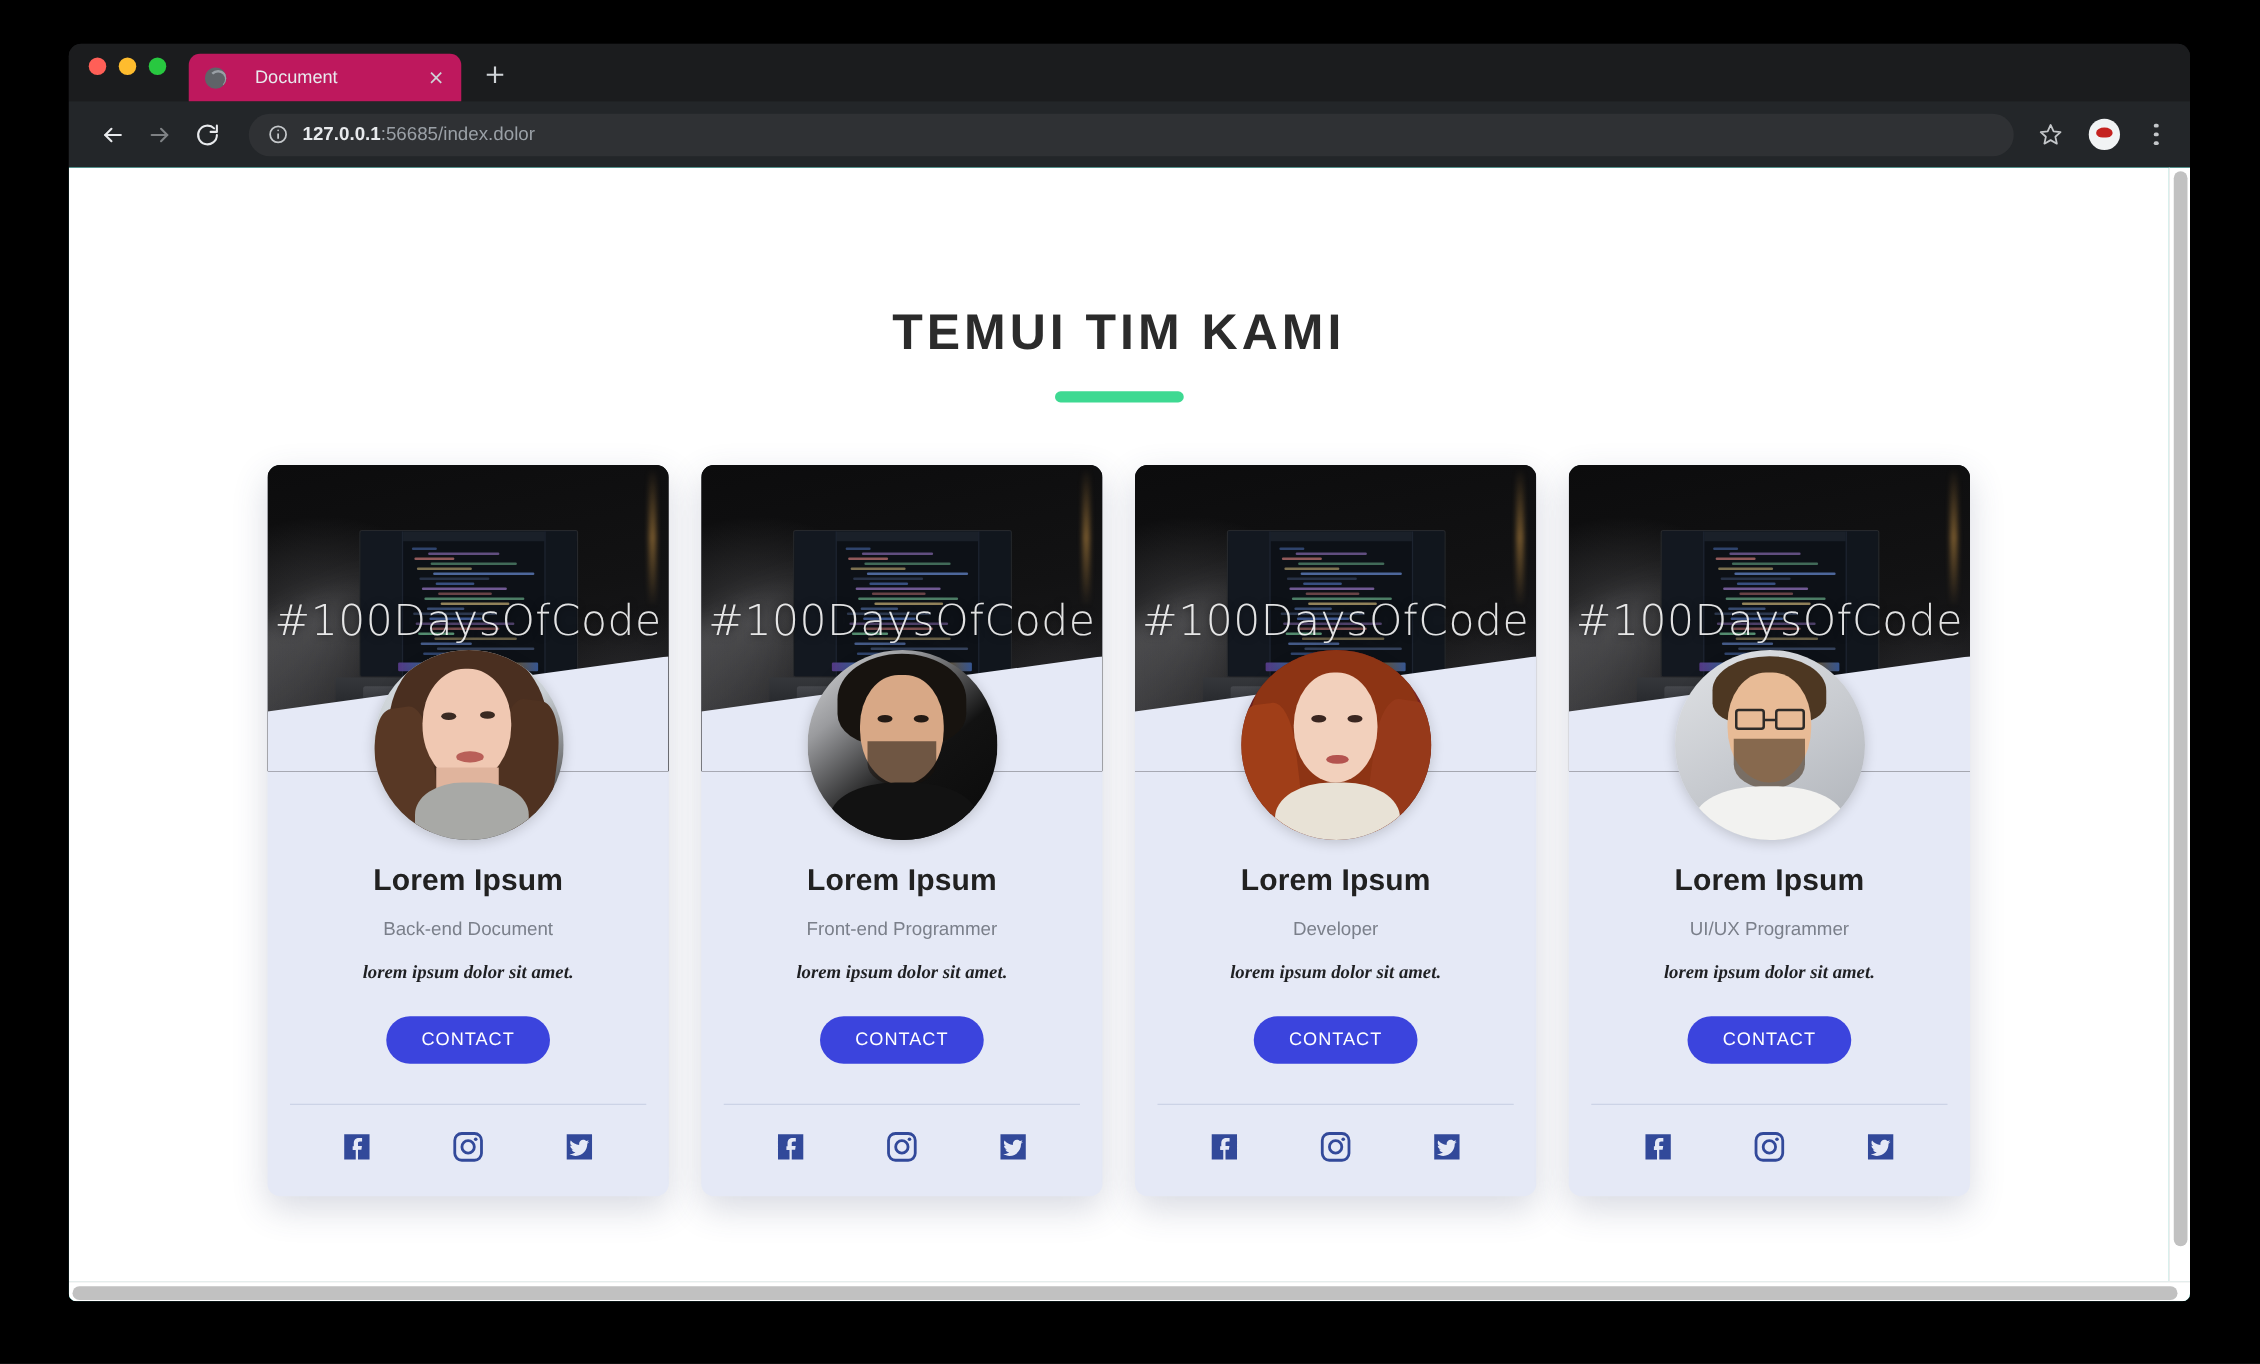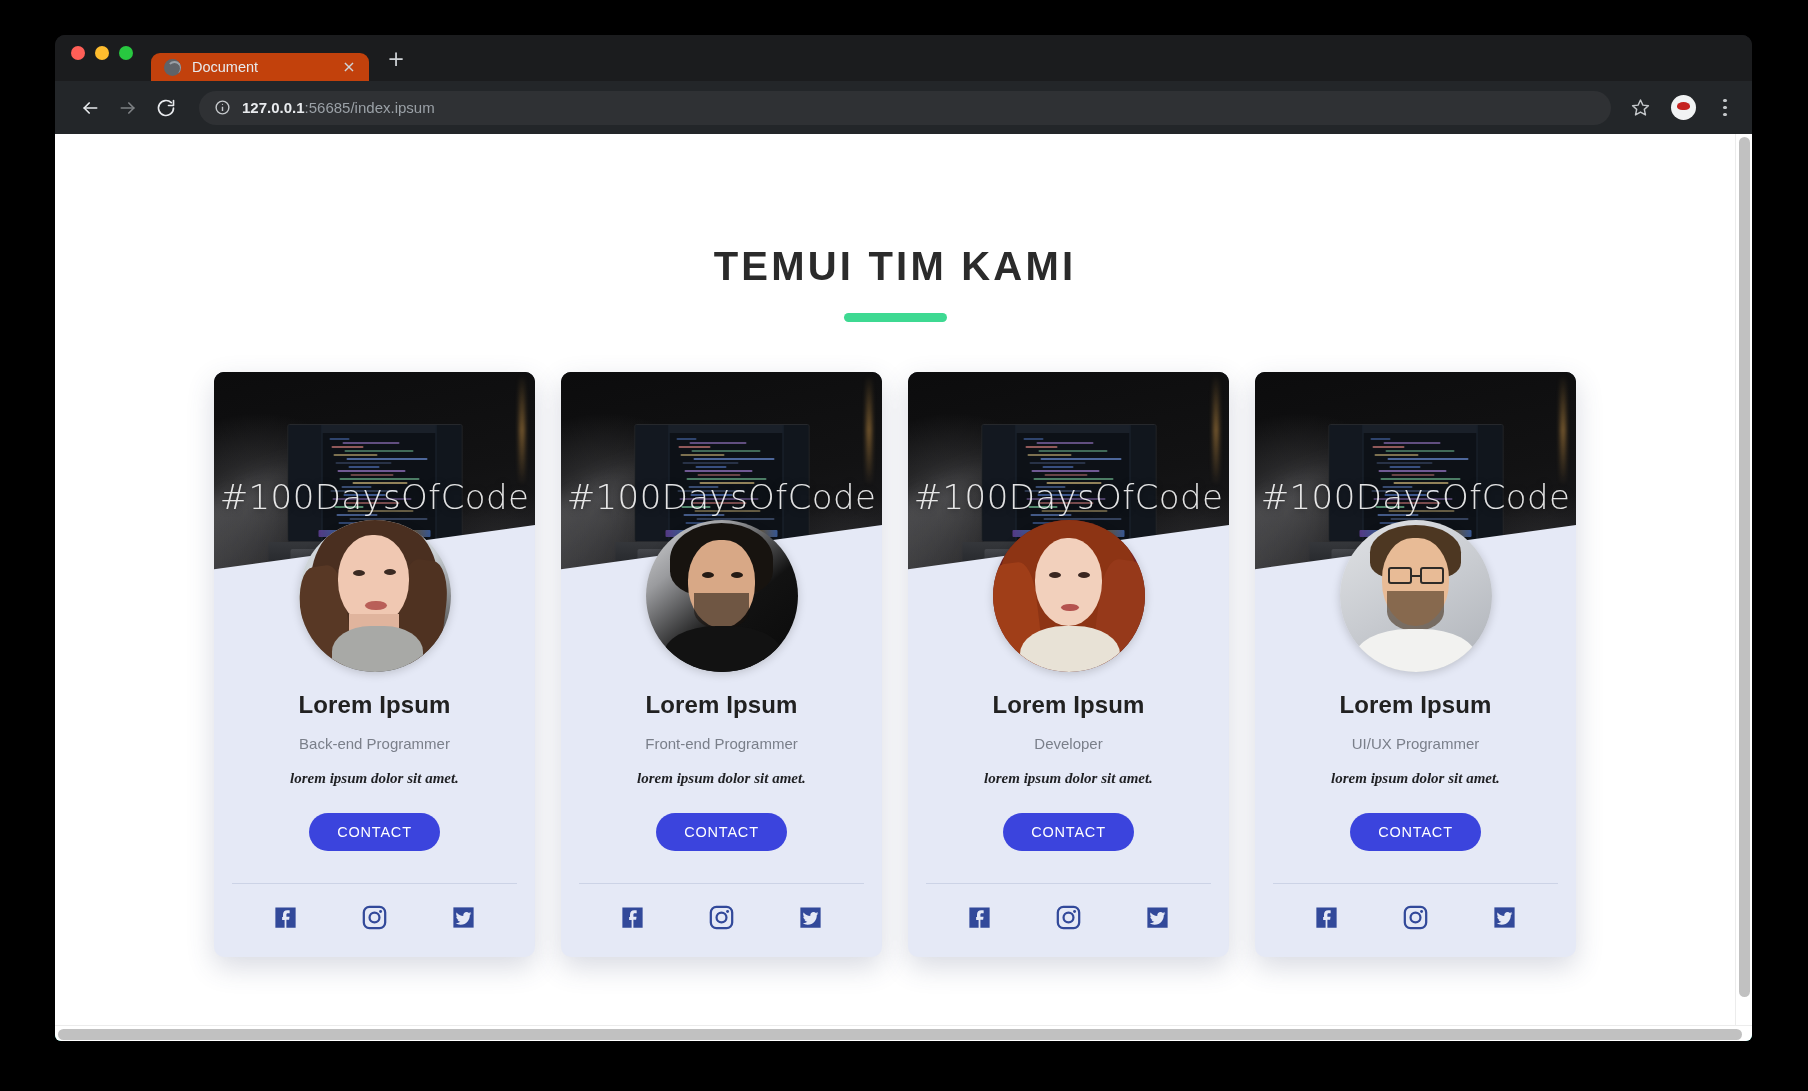--- a/index.html
+++ b/index.html
@@ -42,27 +42,28 @@
     padding-bottom: 10px;
   }
   .traffic-light { width: 14px; height: 14px; border-radius: 50%; }
   .tl-red    { background: #ff5f57; }
   .tl-yellow { background: #febc2e; }
   .tl-green  { background: #28c840; }
 
   #browser-tab {
     margin-left: 18px;
     width: 218px;
-    height: 28px;
-    background: #c2410c;
+    height: 38px;
+    background: #be185d;
     border-radius: 9px 9px 0 0;
     display: flex;
     align-items: center;
     padding: 0 10px 0 13px;
     position: relative;
+    gap: 12px;
   }
   #tab-favicon {
     width: 17px; height: 17px;
     border-radius: 50%;
     background: #5f6368;
     position: relative;
     flex: 0 0 auto;
     overflow: hidden;
   }
   #tab-favicon::after {
@@ -528,21 +529,21 @@
     </div>
 
     <div id="omnibox">
       <span id="site-info-icon">
         <svg width="17" height="17" viewBox="0 0 24 24" fill="none" stroke="#c4c7ca" stroke-width="2">
             <circle cx="12" cy="12" r="9"></circle>
             <line x1="12" y1="11" x2="12" y2="17"></line>
             <circle cx="12" cy="7.5" r="0.9" fill="#c4c7ca" stroke="none"></circle>
           </svg>
       </span>
-      <span id="url-text"><span id="url-host">127.0.0.1</span><span id="url-path">:56685/index.ipsum</span></span>
+      <span id="url-text"><span id="url-host">127.0.0.1</span><span id="url-path">:56685/index.dolor</span></span>
     </div>
 
     <div id="bookmark-star">
       <svg width="19" height="19" viewBox="0 0 24 24" fill="none" stroke="#c4c7ca" stroke-width="1.8" stroke-linejoin="round">
           <polygon points="12 2.5 15 9 22 9.8 16.8 14.4 18.3 21.4 12 17.8 5.7 21.4 7.2 14.4 2 9.8 9 9"></polygon>
         </svg>
     </div>
     <div id="profile-avatar"></div>
     <div id="menu-dots">
       <span></span>
@@ -611,21 +612,21 @@
                 <div class="eyeL"></div>
                 <div class="eyeR"></div>
                 <div class="mouth"></div>
                 <div class="neck"></div>
                 <div class="cloth"></div>
               </div>
     </div>
 
     <div class="card-body">
       <div class="card-name">Lorem Ipsum</div>
-      <div class="card-role">Back-end Programmer</div>
+      <div class="card-role">Back-end Document</div>
       <div class="card-desc">lorem ipsum dolor sit amet.</div>
       <button class="contact-button">CONTACT</button>
       <hr class="card-divider">
     </div>
 
     <div class="card-social">
               <span>
                 <svg class="social-icon" viewBox="0 0 24 24" fill="#32499a">
                   <path d="M3 3h18v18h-8.2v-6.9h2.4l.4-2.8h-2.8V9.5c0-.8.2-1.3 1.4-1.3h1.5V5.7c-.3 0-1.2-.1-2.2-.1-2.2 0-3.7 1.3-3.7 3.8v2.1H9v2.8h2.2V21H3z"></path>
                 </svg>

